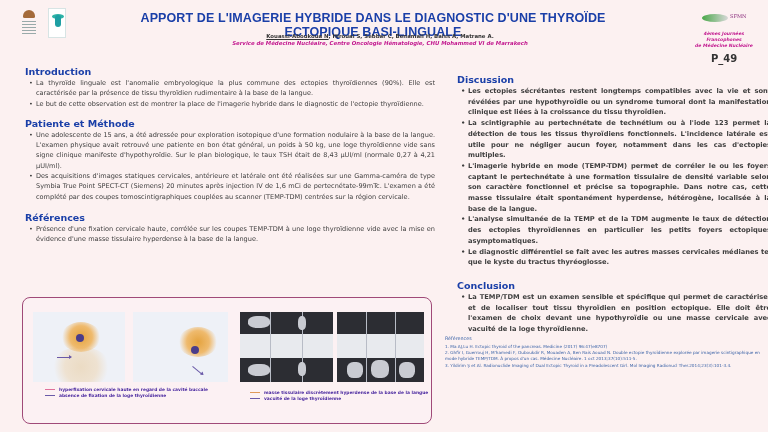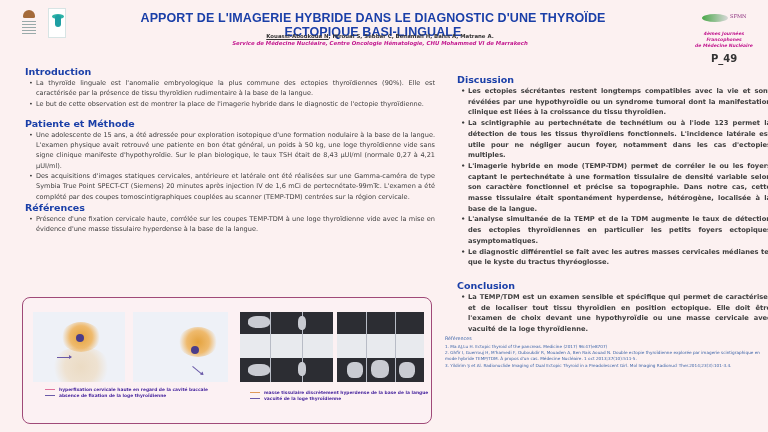--- a/index.html
+++ b/index.html
@@ -114,21 +114,21 @@
 </div>
 
 <div class="col-left">
   <div class="sec">
     <h2>Introduction</h2>
     <ul>
       <li>La thyroïde linguale est l'anomalie embryologique la plus commune des ectopies thyroïdiennes (90%). Elle est caractérisée par la présence de tissu thyroïdien rudimentaire à la base de la langue.</li>
       <li>Le but de cette observation est de montrer la place de l'imagerie hybride dans le diagnostic de l'ectopie thyroïdienne.</li>
     </ul>
   </div>
-  <div class="sec" style="margin-bottom:0">
+  <div class="sec" style="margin-bottom:10px">
     <h2>Patiente et Méthode</h2>
     <ul>
       <li>Une adolescente de 15 ans, a été adressée pour exploration isotopique d'une formation nodulaire à la base de la langue. L'examen physique avait retrouvé une patiente en bon état général, un poids à 50 kg, une loge thyroïdienne vide sans signe clinique manifeste d'hypothyroïdie. Sur le plan biologique, le taux TSH était de 8,43 µUI/ml (normale 0,27 à 4,21 µUI/ml).</li>
       <li>Des acquisitions d'images statiques cervicales, antérieure et latérale ont été réalisées sur une Gamma-caméra de type Symbia True Point SPECT-CT (Siemens) 20 minutes après injection IV de 1,6 mCi de pertecnétate-99mTc. L'examen a été complété par des coupes tomoscintigraphiques couplées au scanner (TEMP-TDM) centrées sur la région cervicale.</li>
     </ul>
   </div>
   <div class="sec">
     <h2>Références</h2>
     <ul>
       <li>Présence d'une fixation cervicale haute, corrélée sur les coupes TEMP-TDM à une loge thyroïdienne vide avec la mise en évidence d'une masse tissulaire hyperdense à la base de la langue.</li>

